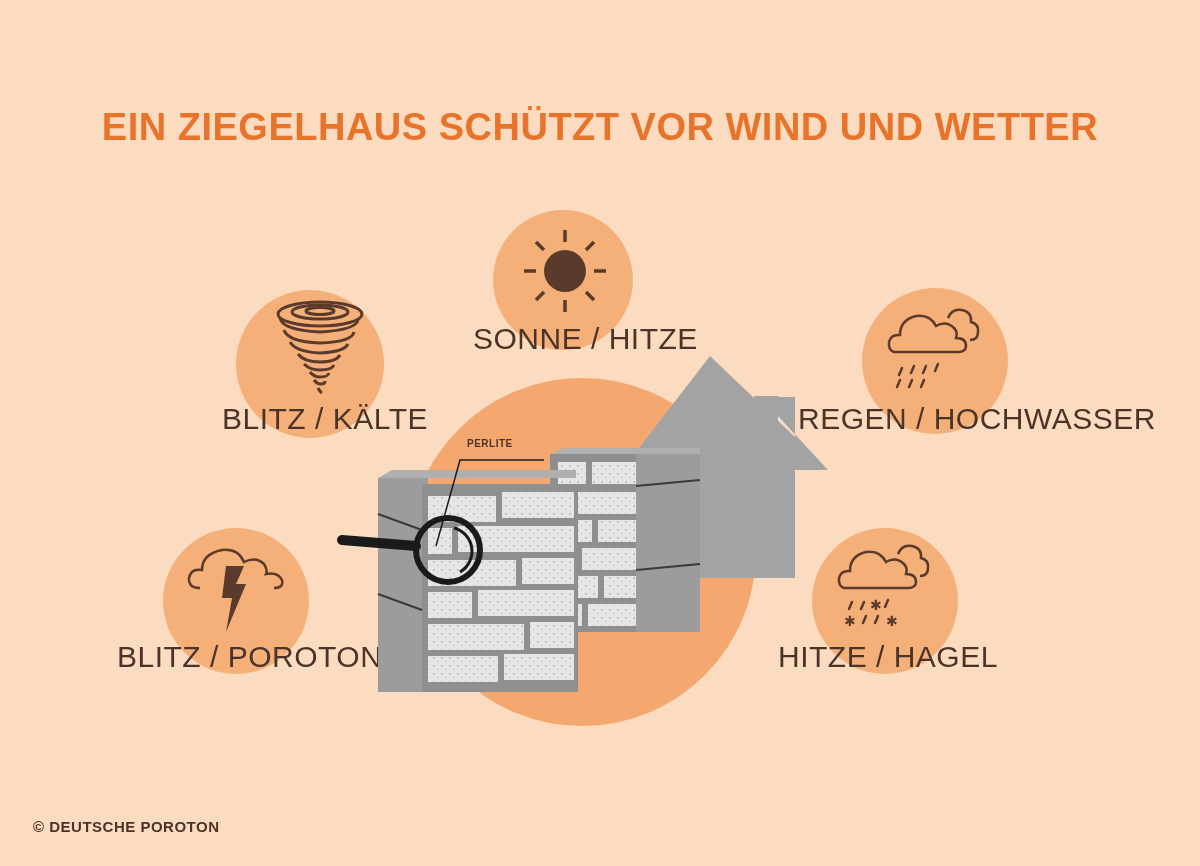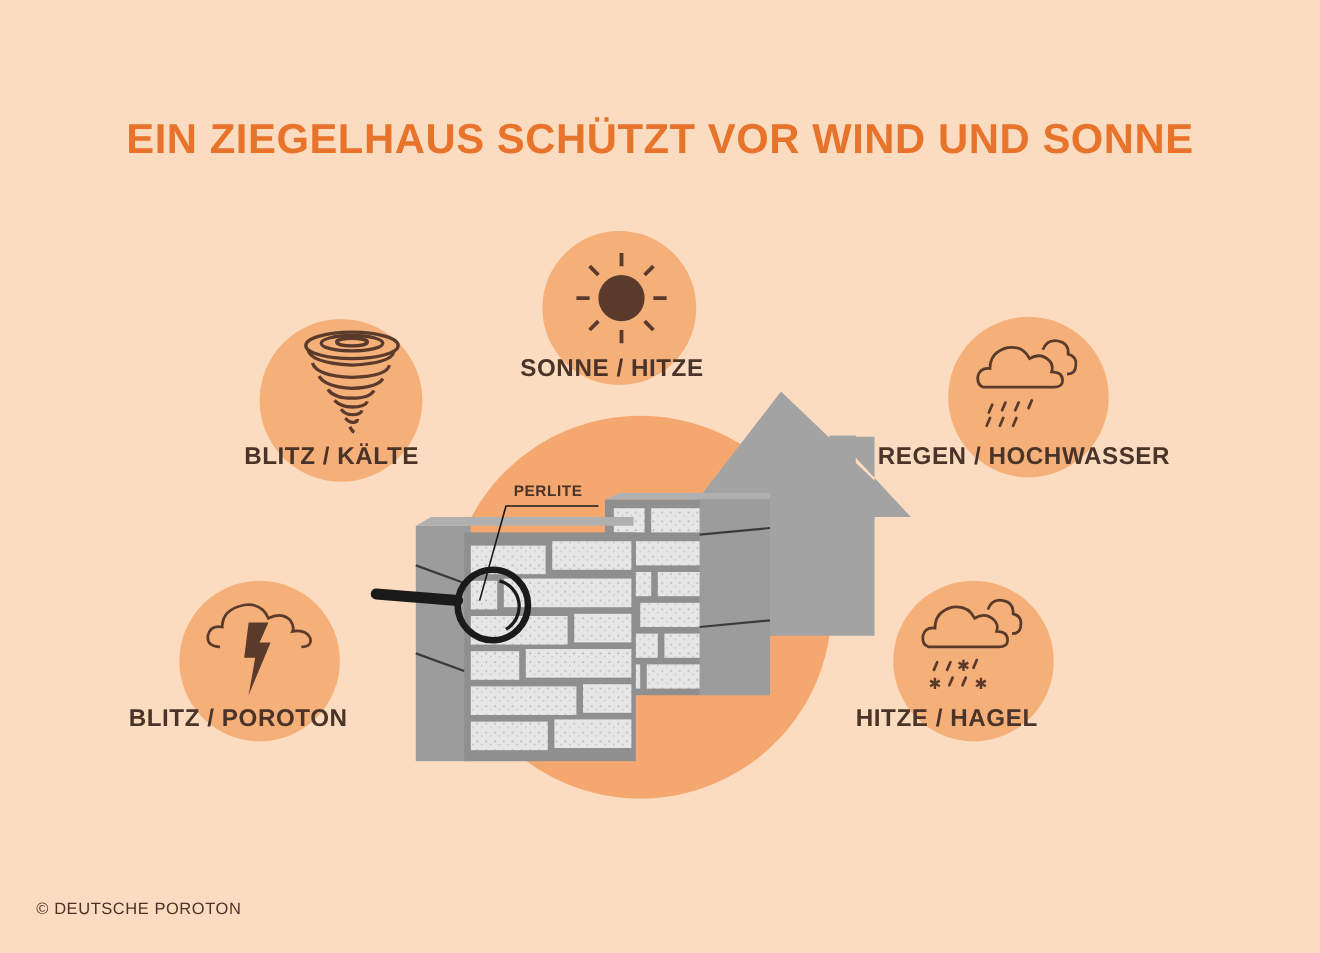--- a/index.html
+++ b/index.html
@@ -1,29 +1,29 @@
 <!DOCTYPE html>
 <html><head>
 <meta charset="utf-8">
 <style>
   html, body { margin:0; padding:0; }
   body { width:1200px; height:866px; background:#fcdcc0; position:relative; overflow:hidden; font-family:"Liberation Sans", sans-serif; }
   .title { position:absolute; left:0; top:106px; width:1200px; text-align:center; color:#e8732a; font-weight:bold; font-size:38px; letter-spacing:0.5px; }
   .circle { position:absolute; border-radius:50%; background:#f5b07a; }
-  .label { position:absolute; color:#4a3328; font-weight:bold; font-size:22px; letter-spacing:0.5px; white-space:nowrap; }
+  .label { position:absolute; color:#4a3328; font-weight:normal; font-size:30px; letter-spacing:0.5px; white-space:nowrap; }
   .icon { position:absolute; }
   .big-circle { position:absolute; left:408px; top:378px; width:348px; height:348px; border-radius:50%; background:#f4a870; }
   .house { position:absolute; }
-  .copyright { position:absolute; left:33px; top:818px; color:#4a3328; font-weight:normal; font-size:15px; letter-spacing:0.5px; }
-  .perlite { position:absolute; left:467px; top:438px; color:#4a3328; font-weight:bold; font-size:14px; letter-spacing:0.5px; }
+  .copyright { position:absolute; left:33px; top:818px; color:#4a3328; font-weight:bold; font-size:15px; letter-spacing:0.5px; }
+  .perlite { position:absolute; left:467px; top:438px; color:#4a3328; font-weight:bold; font-size:10px; letter-spacing:0.5px; }
 </style>
 </head>
 <body>
 
-<div class="title">EIN ZIEGELHAUS SCHÜTZT VOR WIND UND SONNE</div>
+<div class="title">EIN ZIEGELHAUS SCHÜTZT VOR WIND UND WETTER</div>
 
 <div class="big-circle"></div>
 
 <svg class="house" style="left:600px;top:352px;" width="232" height="232" viewBox="0 0 232 232">
   <polygon points="110,4 195,85 195,45 177,45 177,63 228,118 195,118 195,226 60,226 60,118 22,118" fill="#a3a3a3"></polygon>
   <rect x="154" y="44" width="24" height="50" fill="#a3a3a3"></rect>
 </svg>
 
 <div class="circle" style="left:493px;top:210px;width:140px;height:140px;"></div>
 <svg class="icon" style="left:522px;top:228px;" width="86" height="86" viewBox="0 0 86 86">

